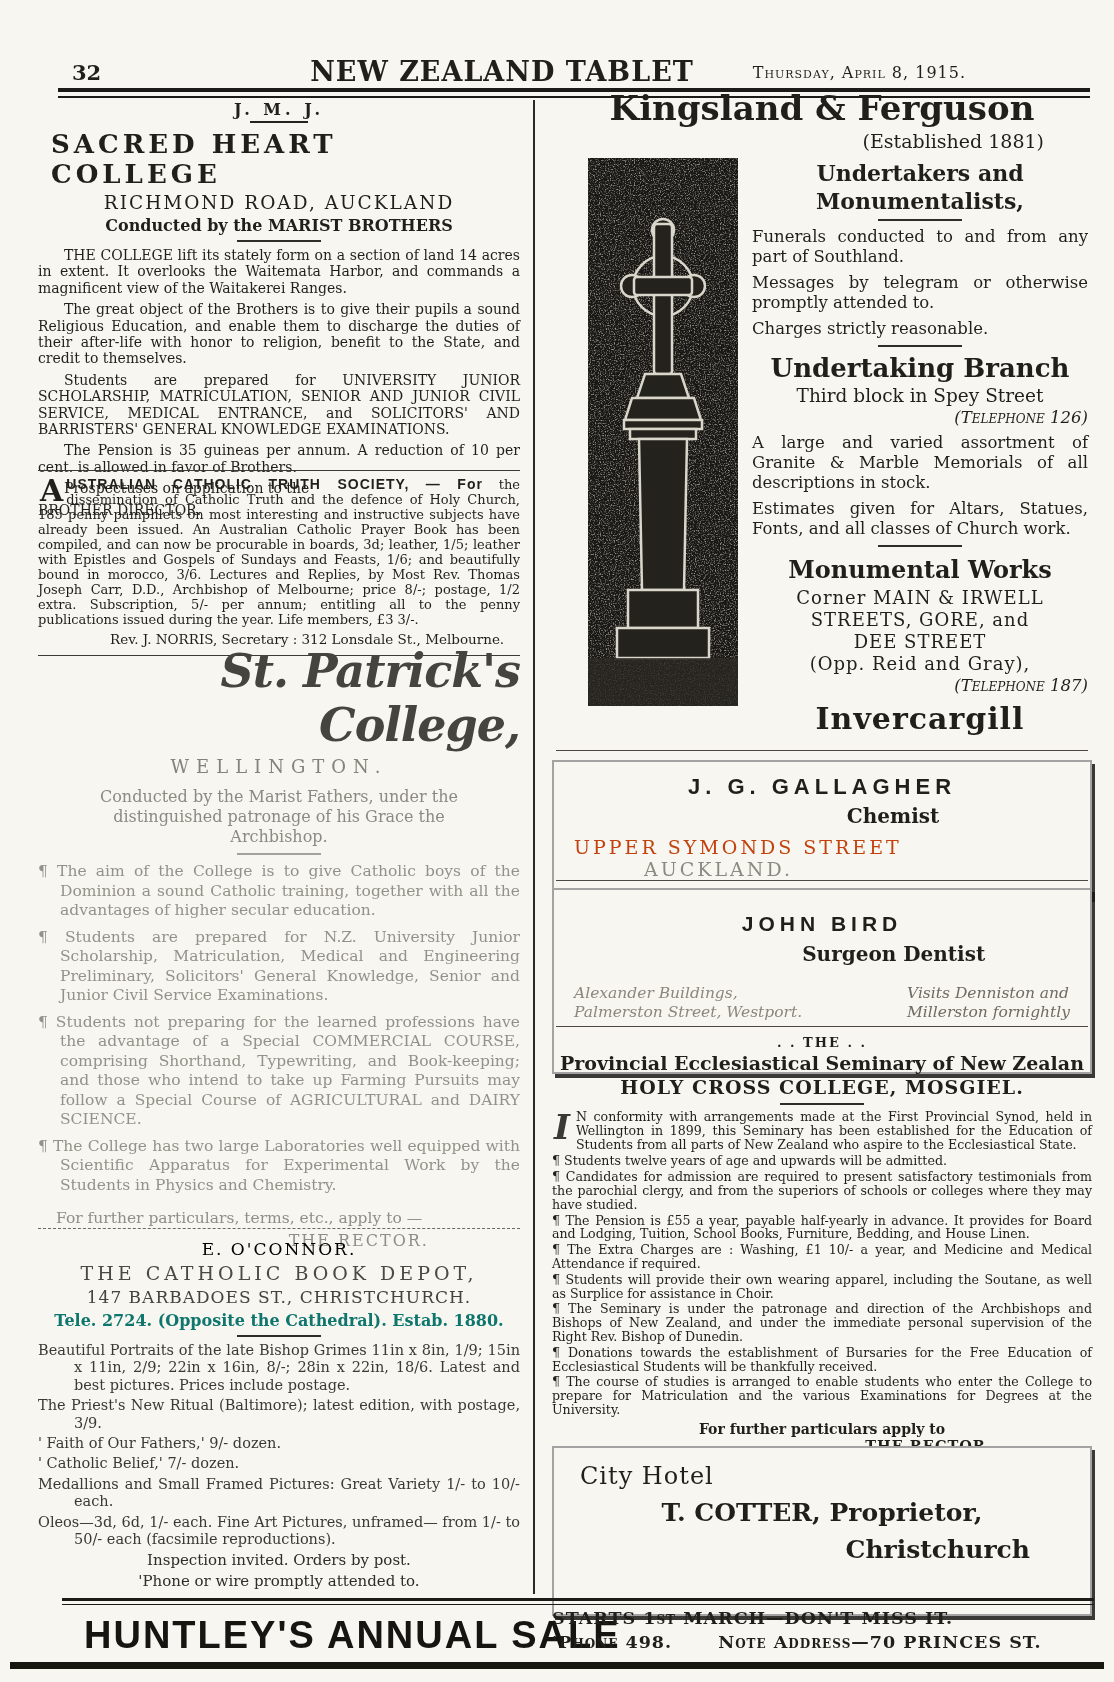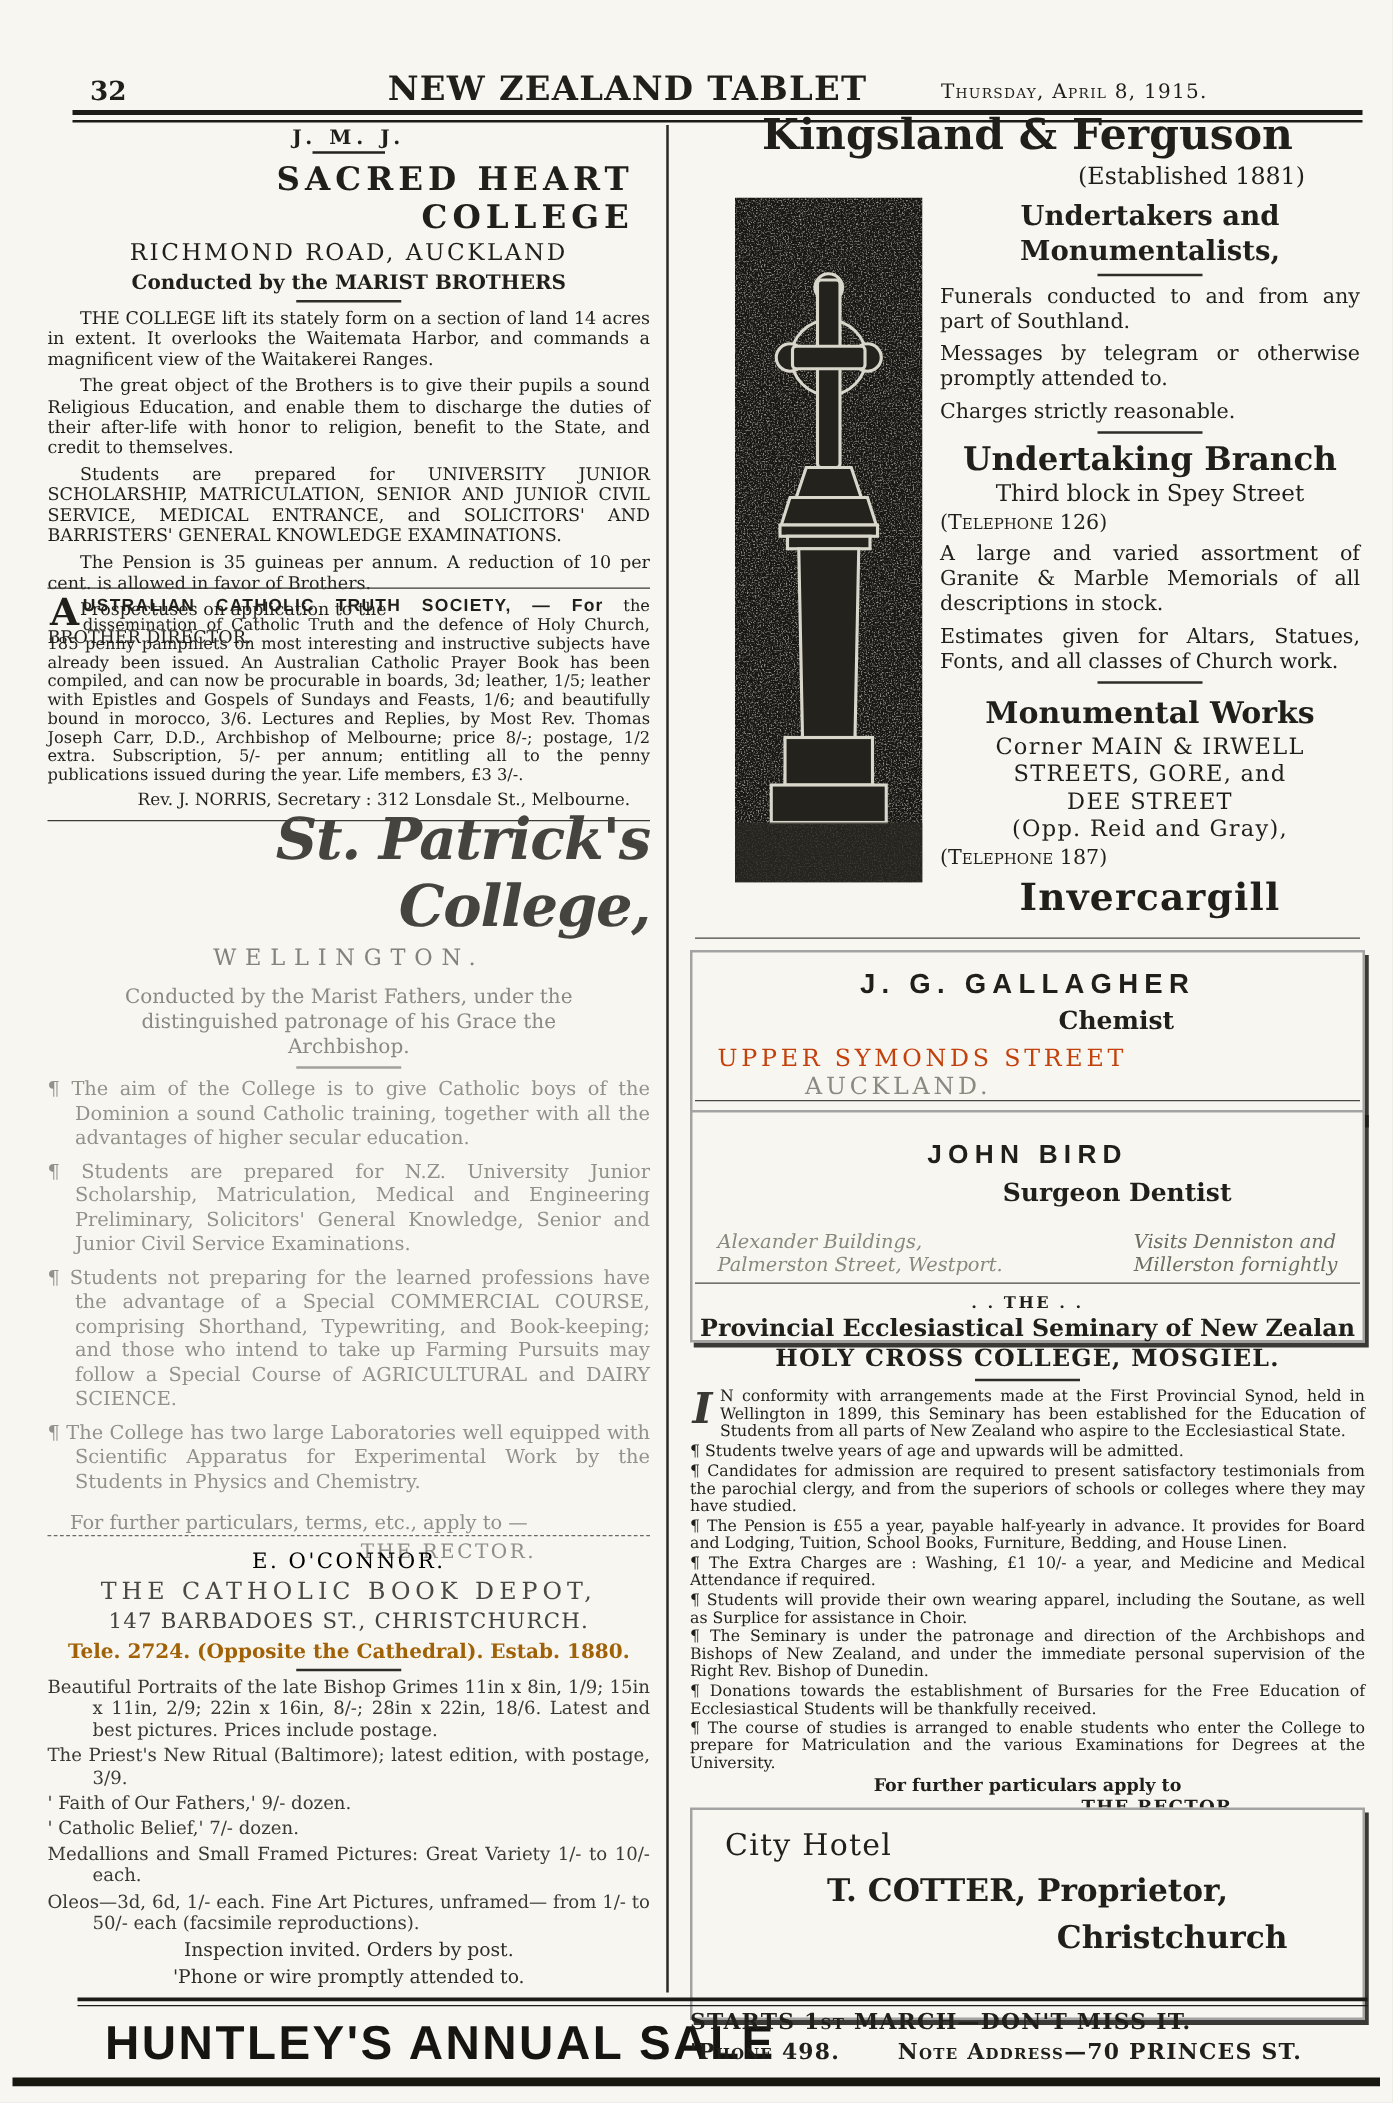--- a/index.html
+++ b/index.html
@@ -20,21 +20,21 @@
   .rule-short{width:84px;margin:5px auto;border:0;border-top:2px solid #2e2d28;}
   .rule-short.light{border-top-color:#a3a29a;}
   
   .col-left{position:absolute;left:38px;top:100px;width:482px;height:1496px;}
   .col-right{position:absolute;left:552px;top:88px;width:540px;height:1672px;}
   .col-left section,.col-right section{position:absolute;left:0;right:0;}
   
   .sec-sacred{top:0;}
   .jmj{text-align:center;font-size:16px;font-weight:bold;letter-spacing:4px;}
   .jmj-underline{width:58px;margin:2px auto 6px auto;border:0;border-top:2px solid #24231f;}
-  .sh-title{text-align:right;font-size:26px;font-weight:bold;letter-spacing:4px;margin:2px 13px;}
+  .sh-title{text-align:left;font-size:26px;font-weight:bold;letter-spacing:4px;margin:2px 13px;}
   .sh-addr{text-align:center;font-size:18.5px;letter-spacing:2px;margin:3px 0;}
   .sh-cond{text-align:center;font-size:16px;font-weight:bold;margin:3px 0;}
   .sec-sacred p{font-size:14px;line-height:16.4px;text-align:justify;margin:5px 0;text-indent:26px;}
   .sig-right{text-align:right;padding-right:46px;text-indent:0 !important;}
   .sec-truth{top:364px;}
   .truth-p{font-size:13px;line-height:15px;text-align:justify;margin:6px 0 2px 0;}
   .truth-initial{float:left;font-size:30px;line-height:26px;font-weight:bold;padding:1px 3px 0 2px;}
   .truth-lead{font-family:"Liberation Sans", sans-serif;font-weight:bold;font-size:14px;letter-spacing:1px;}
   .truth-sec{font-size:13.5px;margin:4px 0 0 72px;}
   .sec-patricks{top:540px;color:#8f8e87;}
@@ -43,36 +43,36 @@
   .sp-sub{text-align:center;font-size:18px;letter-spacing:7px;color:#84837b;margin:4px 0 10px 0;}
   .sp-cond{text-align:center;font-size:16px;line-height:20px;width:78%;margin:6px auto;color:#8b8a82;}
   .sp-item{font-size:15.5px;line-height:19.5px;text-align:justify;margin:7px 0;
            padding-left:22px;text-indent:-22px;color:#93928a;}
   .sp-apply{font-size:15.5px;margin:14px 0 4px 0;padding-left:18px;color:#8f8e87;}
   .sp-rector{font-size:16px;letter-spacing:2px;margin-left:52%;color:#8f8e87;}
   .sec-depot{top:1122px;}
   .bd-name{text-align:center;font-size:17px;letter-spacing:2px;color:#000000;margin:10px 0 2px 0;}
   .bd-store{text-align:center;font-size:19px;letter-spacing:4px;color:#4a4943;margin:3px 0;}
   .bd-addr{text-align:center;font-size:17px;letter-spacing:1px;color:#44433d;margin:3px 0;}
-  .bd-tele{text-align:center;font-size:16px;font-weight:bold;color:#a16207;margin:4px 0;}
+  .bd-tele{text-align:center;font-size:16px;font-weight:bold;color:#0f766e;margin:4px 0;}
   .bd-item{font-size:14.5px;line-height:17.4px;text-align:justify;margin:3px 0;
            padding-left:36px;text-indent:-36px;color:#3a3933;}
   .bd-foot{text-align:center;font-size:15px;margin:3px 0;color:#2e2d28;}
   
   .sec-kingsland{top:0;}
   .kf-title{text-align:center;font-size:34px;font-weight:bold;margin:0 0 2px 0;}
   .kf-est{text-align:right;padding-right:48px;font-size:19px;margin:0 0 6px 0;}
   .kf-row{display:flex;padding-left:36px;}
   .kf-img{width:150px;flex:none;}
   .kf-txt{width:336px;flex:none;padding-left:14px;}
   .kf-sub{text-align:center;font-size:22px;line-height:26px;font-weight:bold;margin:2px 0;}
   .kf-p{font-size:16.5px;line-height:20px;text-align:justify;margin:6px 0;}
   .kf-branch{text-align:center;font-size:26px;font-weight:bold;letter-spacing:0px;margin:6px 0 2px 0;}
   .kf-line{text-align:center;font-size:18.5px;margin:2px 0;}
-  .kf-tel{text-align:left;font-size:16.5px;font-variant:small-caps;margin:2px 0;}
+  .kf-tel{text-align:right;font-size:16.5px;font-variant:small-caps;margin:2px 0;font-style:italic;}
   .kf-works{text-align:center;font-size:24px;font-weight:bold;margin:8px 0 3px 0;}
   .kf-wline{text-align:center;font-size:18px;letter-spacing:1px;margin:1px 0;}
   .kf-city{text-align:center;font-size:30px;font-weight:bold;letter-spacing:1px;margin:6px 0 0 0;}
   .adrule{position:absolute;left:4px;right:4px;border-top:1.5px solid #4a483f;}
   .adbox{position:absolute;left:18px;right:22px;border:2px solid #a3a3a3;
          box-shadow:3px 4px 0 rgba(25,24,20,.85);background:#f7f6f1;}
   .box-gallagher{top:672px;height:110px;padding:12px 20px;}
   .jg-name{font-family:"Liberation Sans", sans-serif;font-weight:bold;font-size:22px;
            letter-spacing:5px;text-align:center;}
   .jg-role{font-size:20px;font-weight:bold;margin:4px 0 8px 55%;}

